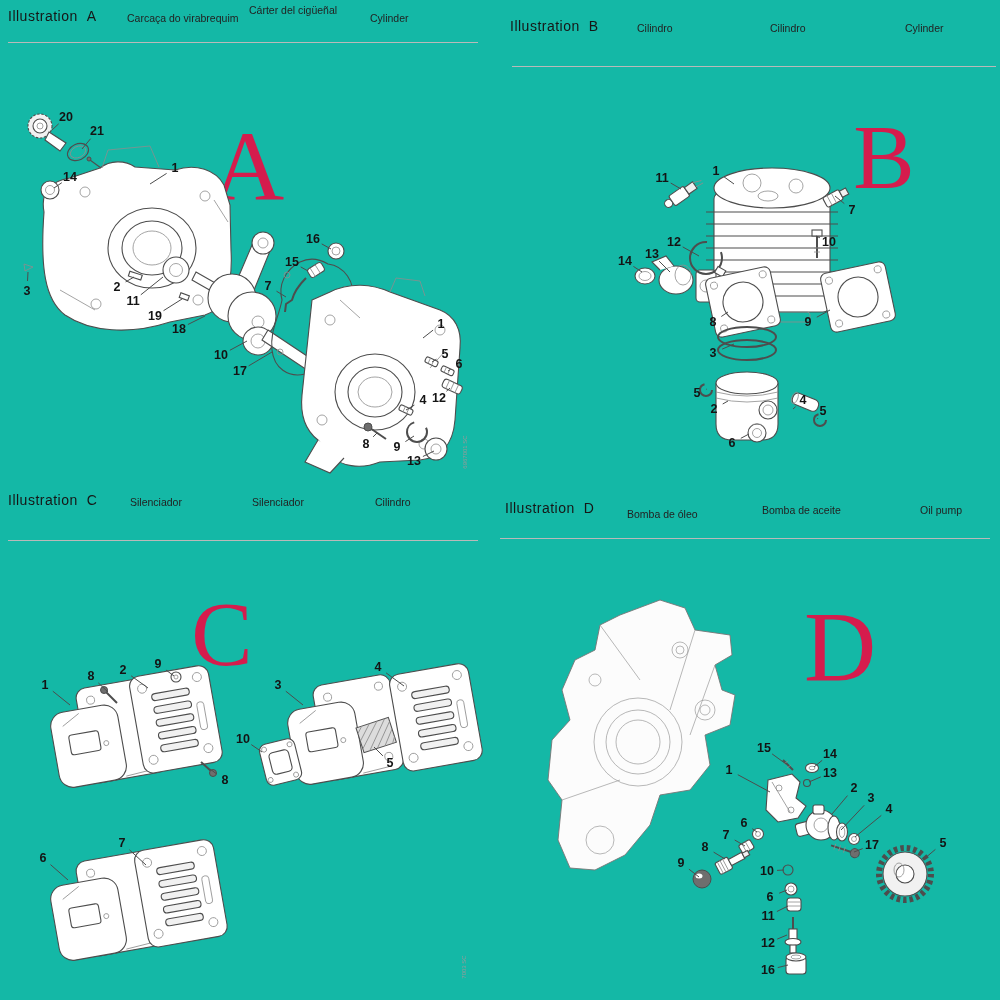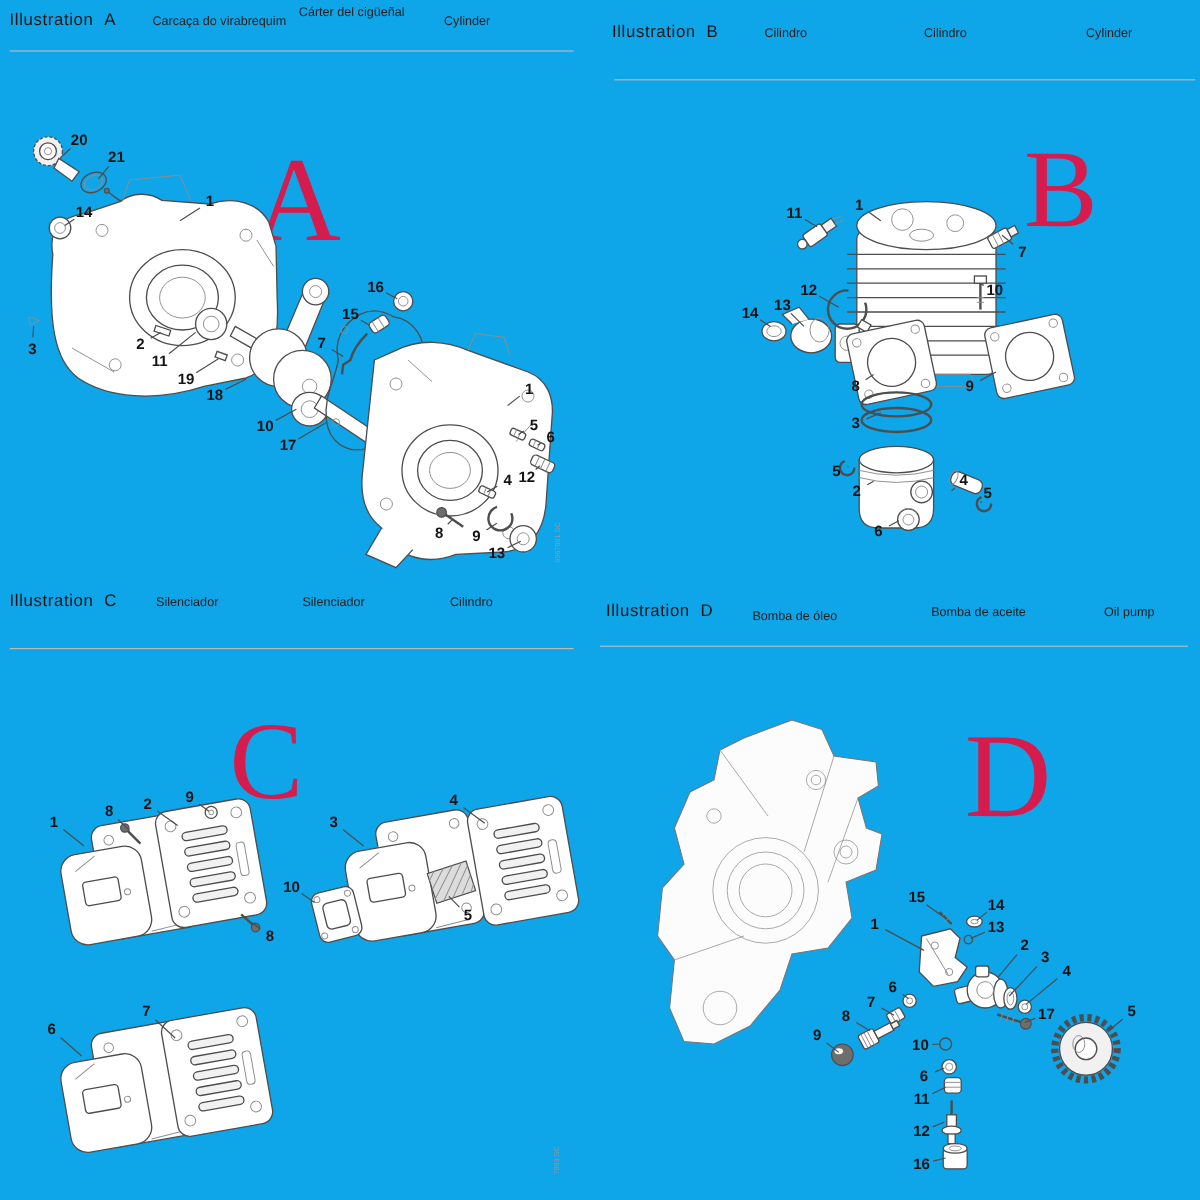--- a/index.html
+++ b/index.html
@@ -1,16 +1,16 @@
 <!DOCTYPE html>
 <html style="--accent: #d51c4d;"><head>
 <meta charset="utf-8">
 <style>
   html,body{margin:0;padding:0;background:#fff;}
-  .page{position:relative;width:1000px;height:1000px;background:#0ea5e9;overflow:hidden;
+  .page{position:relative;width:1000px;height:1000px;background:#14b8a6;overflow:hidden;
         font-family:"Liberation Sans",sans-serif;color:#1b1b1b;}
   .panel{position:absolute;}
   #pA{left:0;top:0;width:500px;height:480px;}
   #pB{left:500px;top:0;width:500px;height:480px;}
   #pC{left:0;top:480px;width:500px;height:520px;}
   #pD{left:500px;top:480px;width:500px;height:520px;}
   .hdr-label{position:absolute;font-size:14px;letter-spacing:.5px;color:#161616;white-space:nowrap;}
   .hdr-label .ltr{margin-left:9px;}
   .trans{position:absolute;font-size:10.5px;color:#222;white-space:nowrap;text-align:center;}
   .rule{position:absolute;height:1px;background:#b9b9b9;}
@@ -420,21 +420,21 @@
         <line x1="129.4" y1="369.8" x2="146" y2="385" class="leader"></line>
         <text x="122" y="367" class="callout">7</text>
       </svg>
   </section>
 
   <section class="panel" id="pD">
     <span class="hdr-label" style="left:5px;top:20px">
       <span>Illustration</span><span class="ltr">D</span>
     </span>
     <span class="trans" style="left:127px;top:28px">Bomba de óleo</span>
-    <span class="trans" style="left:276px;top:24px">Bomba de aceite</span>
+    <span class="trans" style="left:262px;top:24px">Bomba de aceite</span>
     <span class="trans" style="left:420px;top:24px">Oil pump</span>
     <div class="rule" style="left:0px;top:58px;width:490px"></div>
 
     <svg class="diagram" width="500" height="520" viewBox="0 0 500 520">
       <text class="big-letter" x="340" y="200" font-size="100">D</text>
 
       <g>
         <path class="ghost" d="M120,135 L160,120 L185,128 L195,150 L230,155 L232,175 L215,185 L222,210 L235,215 L230,245 L205,255 L210,285 L190,310 L160,315 L150,345 L125,375 L95,390 L70,388 L58,360 L62,320 L48,300 L52,260 L70,240 L62,210 L75,180 L95,170 L100,145 Z"></path>
         <circle class="gthin" cx="138" cy="262" r="44"></circle>
           <circle class="gthin" cx="138" cy="262" r="32"></circle>

